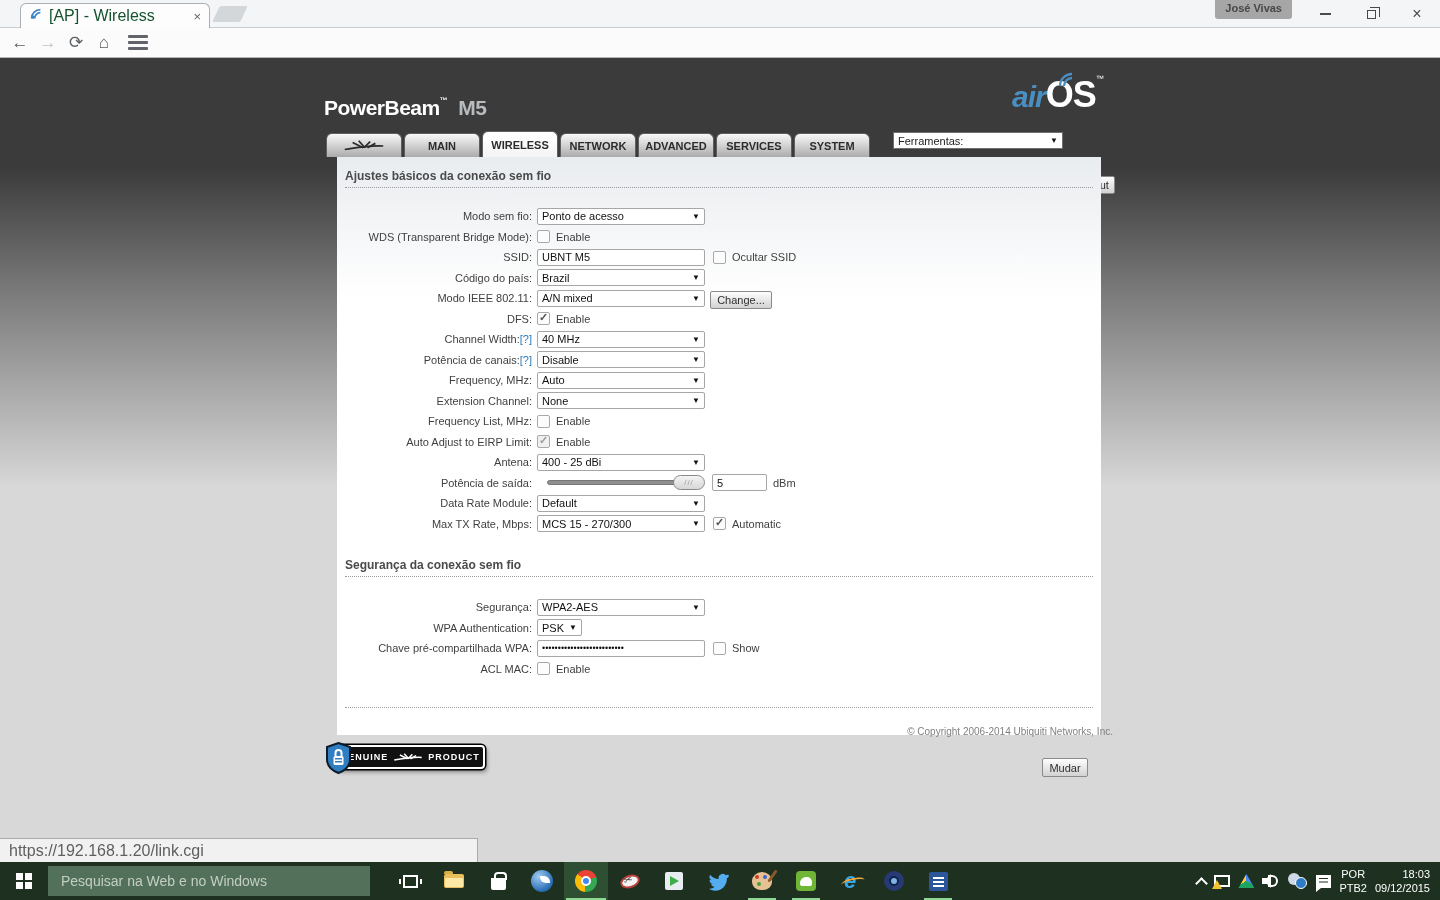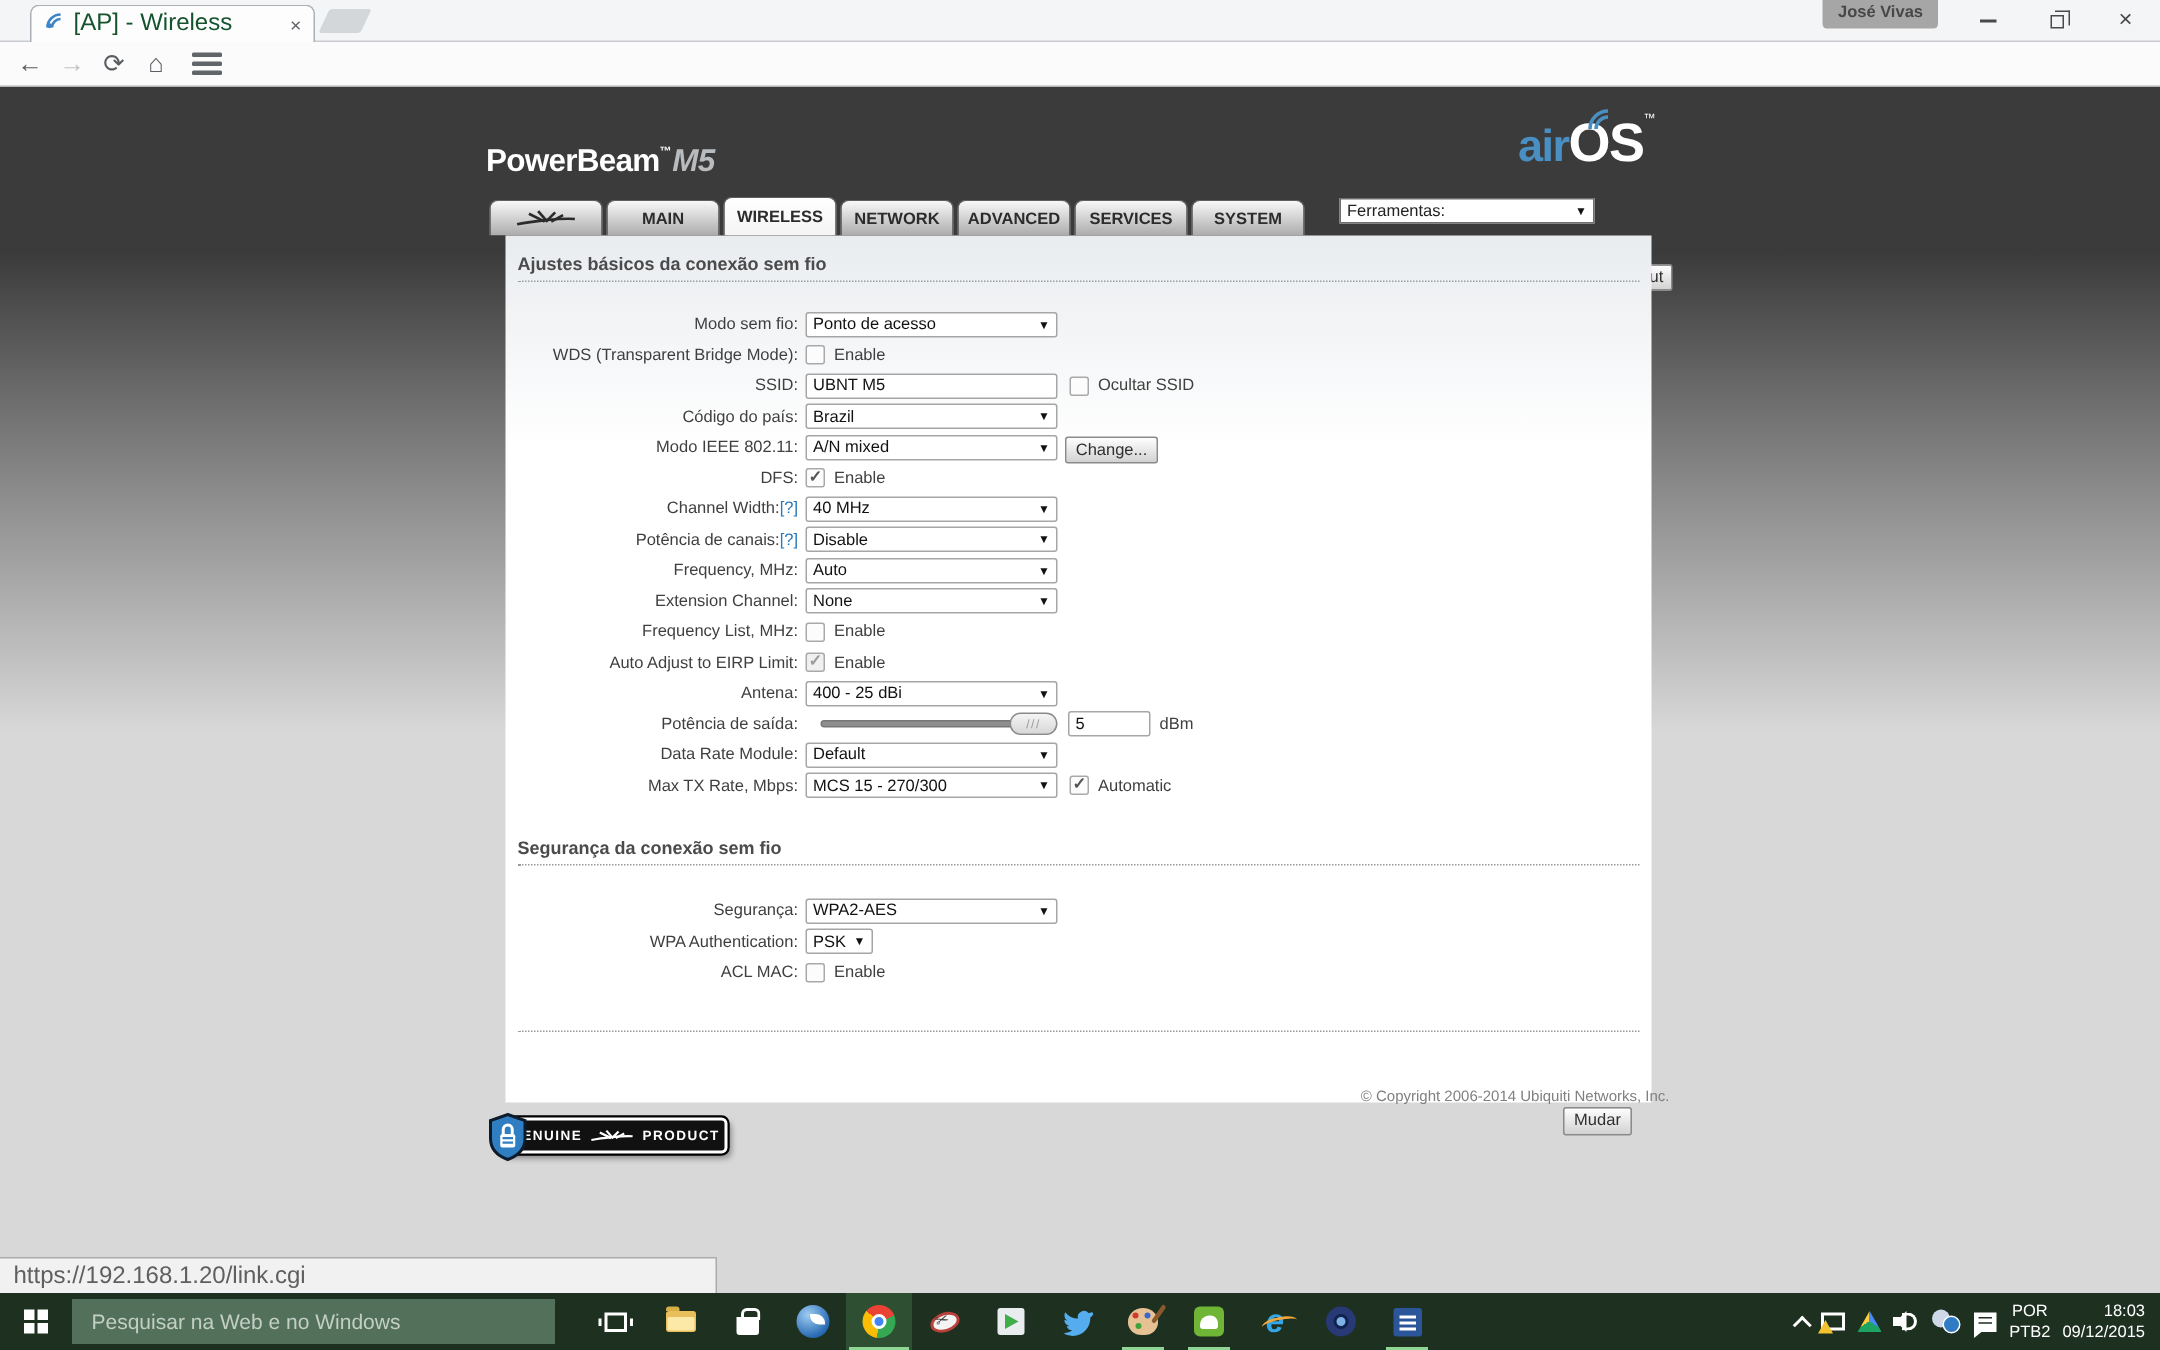--- a/index.html
+++ b/index.html
@@ -28,23 +28,23 @@
   .url-rest { color:#3a3a3a; font-size:14px; }
   .star { position:absolute; right:8px; font-size:15px; color:#9aa0a6; }
   .menu-burger { margin-left:10px; width:20px; display:flex; flex-direction:column; gap:3px; }
   .menu-burger i { display:block; height:3px; background:#616569; border-radius:1px; }
 
   
   .page { position:absolute; left:0; top:58px; width:1440px; height:804px;
           background:linear-gradient(180deg,#3b3b3b 0px,#3b3b3b 110px,#7d7d7d 240px,#d8d8d8 430px,#d8d8d8 100%); }
   .brand { position:absolute; left:324px; top:38px; color:#fff; font-size:21px; font-weight:bold; letter-spacing:-0.5px; }
   .brand .tm { font-size:8px; vertical-align:top; }
-  .brand .model { font-style:italic; color:#b9bcbf; margin-left:1px; }
+  .brand .model { color:#b9bcbf; margin-left:11px; }
   .airos { position:absolute; left:1012px; top:16px; width:110px; color:#fff; }
-  .airos .air { font-weight:bold; font-size:30px; color:#4a8fc2; letter-spacing:-1px; }
+  .airos .air { font-style:italic; font-weight:bold; font-size:30px; color:#4a8fc2; letter-spacing:-1px; }
   .airos .os { font-size:36px; font-weight:bold; letter-spacing:-1px; }
   .airos .tm { font-size:8px; vertical-align:top; }
   .airos svg { position:absolute; left:44px; top:-2px; }
 
   .navrow { position:absolute; left:326px; top:73px; width:790px; height:26px; display:flex; align-items:flex-end; }
   .tab { width:76px; height:24px; margin-right:2px; background:linear-gradient(#f8f8f8,#d6d6d6 45%,#ababab);
          border:1px solid #5f5f5f; border-bottom:none; border-radius:6px 6px 0 0;
          display:flex; align-items:center; justify-content:center; font-size:11px; font-weight:bold; color:#2c2c2c; }
   .tab.icon-tab svg { display:block; }
   .tab.active { height:26px; background:linear-gradient(#ffffff,#f4f4f4); z-index:4; }
@@ -370,20 +370,26 @@
     </div>
 
     <div class="frow">
       <span class="flabel">WPA Authentication:</span>
       <div class="fsel small">
           <span>PSK</span>
           <span class="caret">▼</span>
         </div>
     </div>
 
+    <div class="frow">
+      <span class="flabel">Chave pré-compartilhada WPA:</span>
+      <input class="finput pwd" value="••••••••••••••••••••••••••" style="">
+      <span class="cb gap8"></span>
+      <span class="cbl">Show</span>
+    </div>
 
     <div class="frow">
       <span class="flabel">ACL MAC:</span>
       <span class="cb"></span>
       <span class="cbl">Enable</span>
     </div>
 
     <div class="endsep"></div>
     <div class="mudar-row">
       <div class="btn mudar">Mudar</div>

